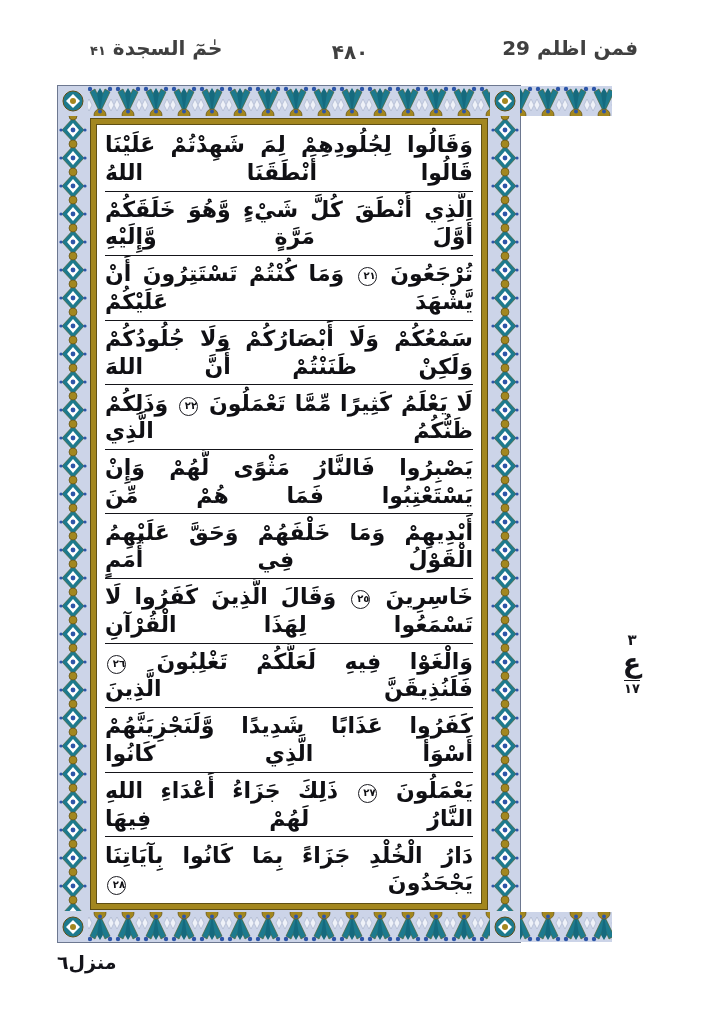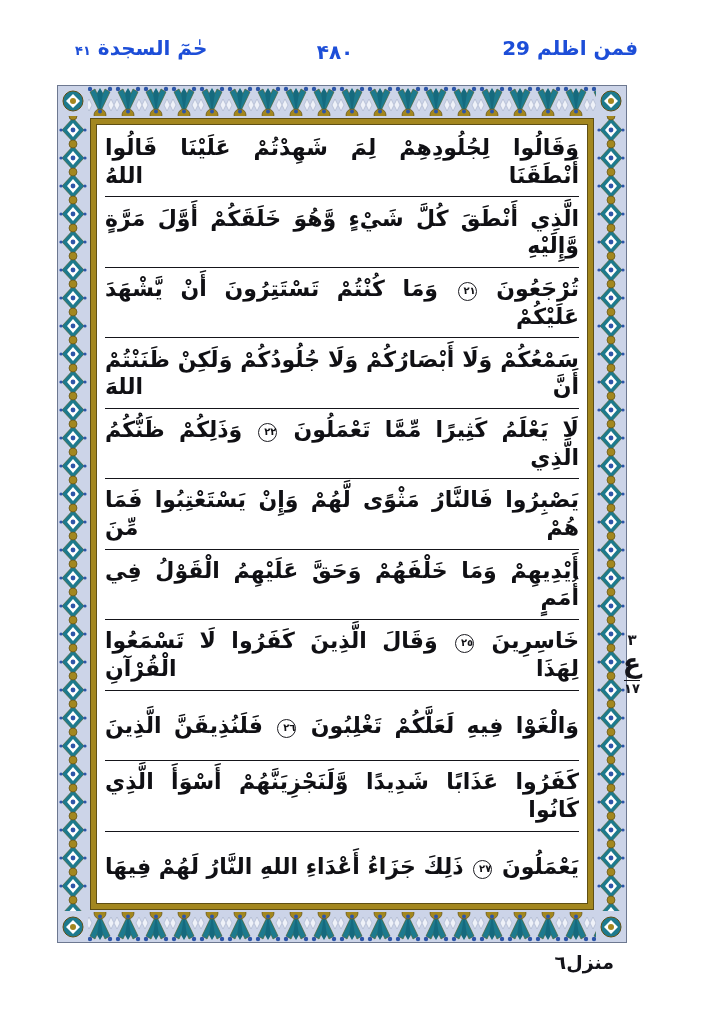--- a/index.html
+++ b/index.html
@@ -1,28 +1,28 @@
 <!DOCTYPE html>
 <html><head>
 <meta charset="utf-8">
 <style>
   * { margin:0; padding:0; box-sizing:border-box; }
   body { background:#ffffff; font-family:"DejaVu Sans", sans-serif; }
   .page { position:relative; width:716px; height:1024px; background:#ffffff; overflow:hidden; }
 
   
-  .hdr { position:absolute; top:36px; color:#1d4ed8; font-weight:bold; font-size:20px;
-         direction:rtl; white-space:nowrap; }
+  .hdr { position:absolute; top:36px; color:#404040; font-weight:bold; font-size:20px;
+         direction:rtl; white-space:nowrap;margin-left:15px; }
   .hdr-right  { right:78px; }
   .hdr-center { left:335px; transform:translateX(-50%); top:40px; }
   .hdr-left   { left:75px; }
   .hdr small  { font-size:13px; font-weight:bold; }
 
   
-  .frame { position:absolute; left:57px; top:85px; width:570px; height:858px;
+  .frame { position:absolute; left:57px; top:85px; width:464px; height:858px;
            border:1.5px solid #6d7890; background:#ccd4e8; }
   .strip { position:absolute; display:block; }
   .strip-top    { left:0; top:0; width:554px; height:30px; }
   .strip-bottom { left:0; bottom:0; width:554px; height:30px; }
   .strip-left   { left:0; top:30px; width:30px; height:795px; }
   .strip-right  { right:0; top:30px; width:30px; height:795px; }
   .corner { position:absolute; width:30px; height:30px; }
   .corner-tl { left:0; top:0; } .corner-tr { right:0; top:0; }
   .corner-bl { left:0; bottom:0; } .corner-br { right:0; bottom:0; }
 
@@ -45,21 +45,21 @@
 
   
   .ruku { position:absolute; left:616px; top:633px; width:32px; text-align:center;
           color:#14141a; direction:rtl; }
   .ruku .r-top { font-size:15px; font-weight:bold; line-height:15px; }
   .ruku .r-mid { font-size:27px; font-weight:bold; line-height:30px; }
   .ruku .r-bot { font-size:13px; font-weight:bold; line-height:13px;
                  border-top:1.2px solid #14141a; display:inline-block; padding-top:1px; }
 
   
-  .footer { position:absolute; left:57px; top:951px; width:557px; text-align:right;
+  .footer { position:absolute; left:57px; top:951px; width:557px; text-align:left;
             font-size:19px; font-weight:bold; color:#14141a; direction:rtl; }
 </style>
 </head>
 <body>
 
 <div class="page">
 
   <div class="hdr hdr-right"><span>فمن اظلم</span>&nbsp;<span>29</span></div>
   <div class="hdr hdr-center">۴٨٠</div>
   <div class="hdr hdr-left"><span>حٰمٓ السجدة</span>&nbsp;<small>۴١</small></div>
@@ -166,20 +166,23 @@
         </div>
         <div class="line-row">
           <div class="line-text">وَالْغَوْا فِيهِ لَعَلَّكُمْ تَغْلِبُونَ <span class="verse-badge">٢٦</span> فَلَنُذِيقَنَّ الَّذِينَ</div>
         </div>
         <div class="line-row">
           <div class="line-text">كَفَرُوا عَذَابًا شَدِيدًا وَّلَنَجْزِيَنَّهُمْ أَسْوَأَ الَّذِي كَانُوا</div>
         </div>
         <div class="line-row">
           <div class="line-text">يَعْمَلُونَ <span class="verse-badge">٢٧</span> ذَلِكَ جَزَاءُ أَعْدَاءِ اللهِ النَّارُ لَهُمْ فِيهَا</div>
         </div>
+        <div class="line-row">
+          <div class="line-text">دَارُ الْخُلْدِ جَزَاءً بِمَا كَانُوا بِآيَاتِنَا يَجْحَدُونَ <span class="verse-badge">٢٨</span></div>
+        </div>
       </div>
   </div>
 
   <div class="ruku">
     <div class="r-top">٣</div>
     <div class="r-mid">ع</div>
     <div><span class="r-bot">١٧</span></div>
   </div>
 
   <div class="footer"><span>منزل</span><span>٦</span></div>

